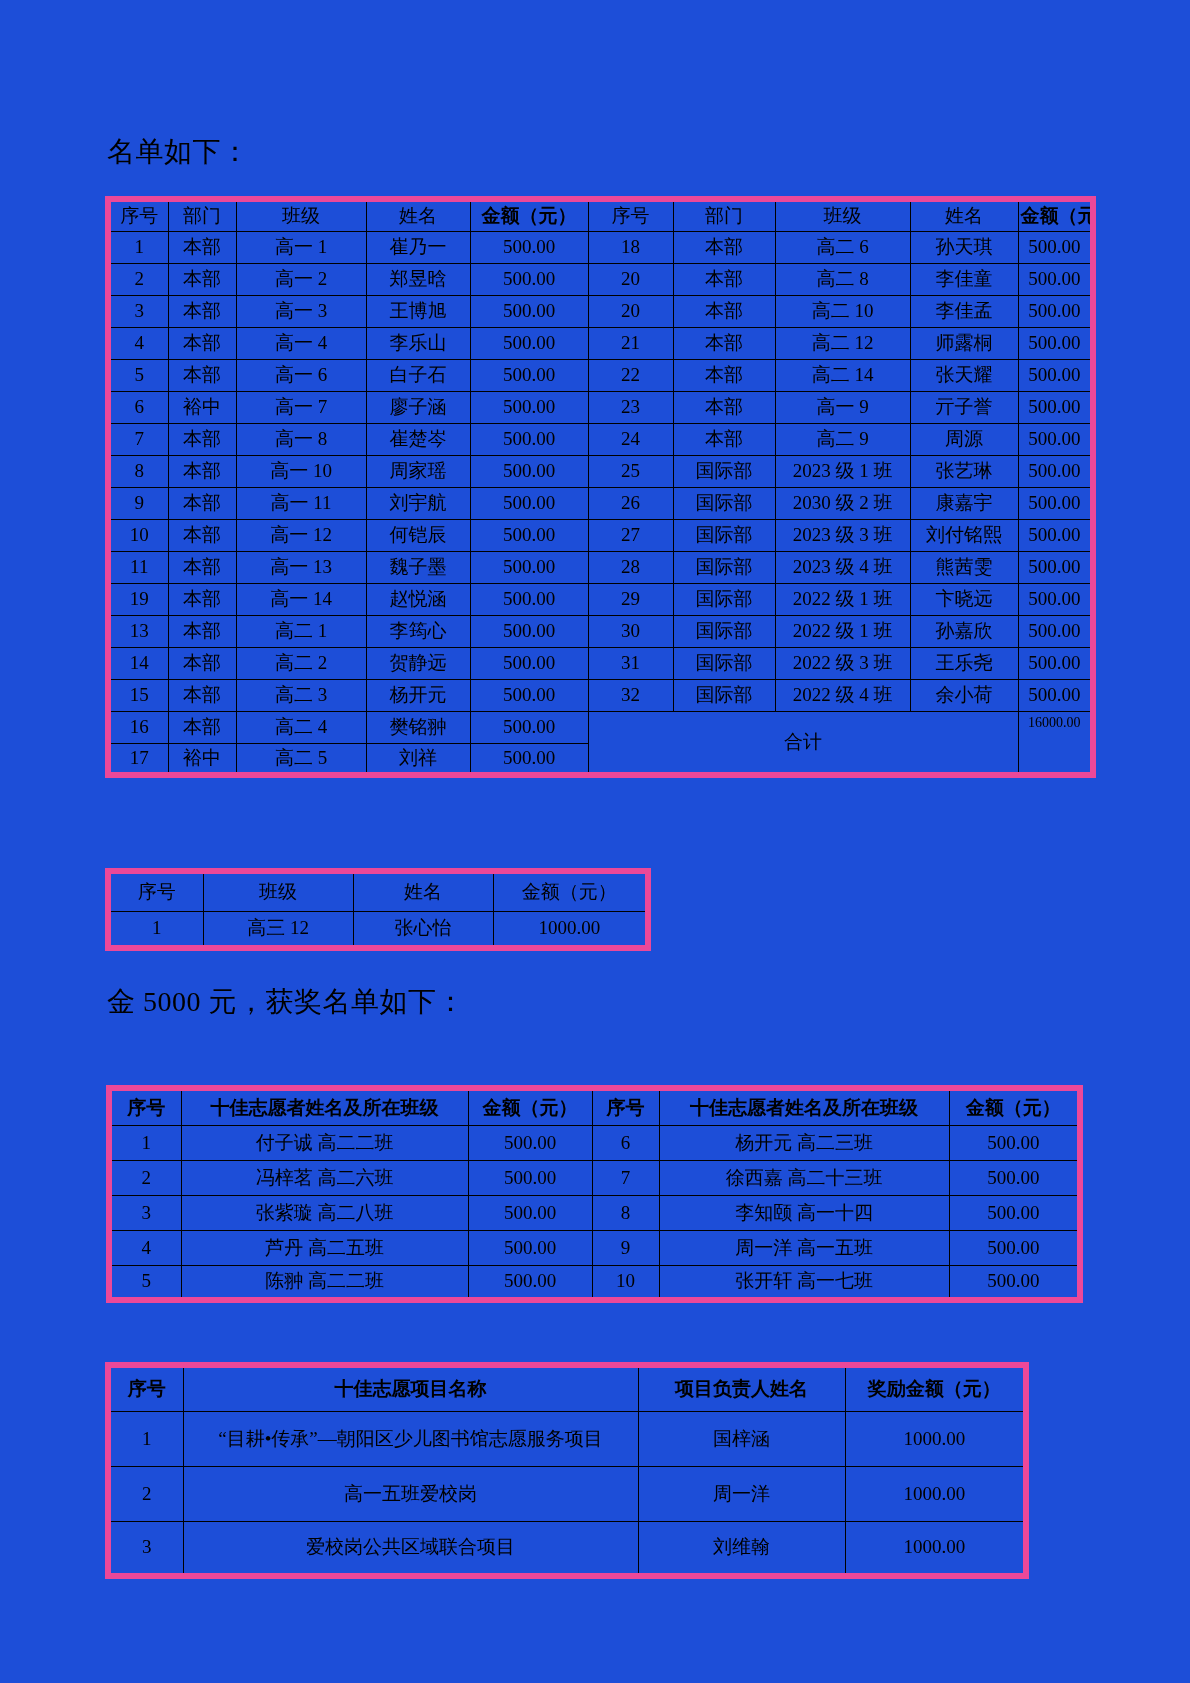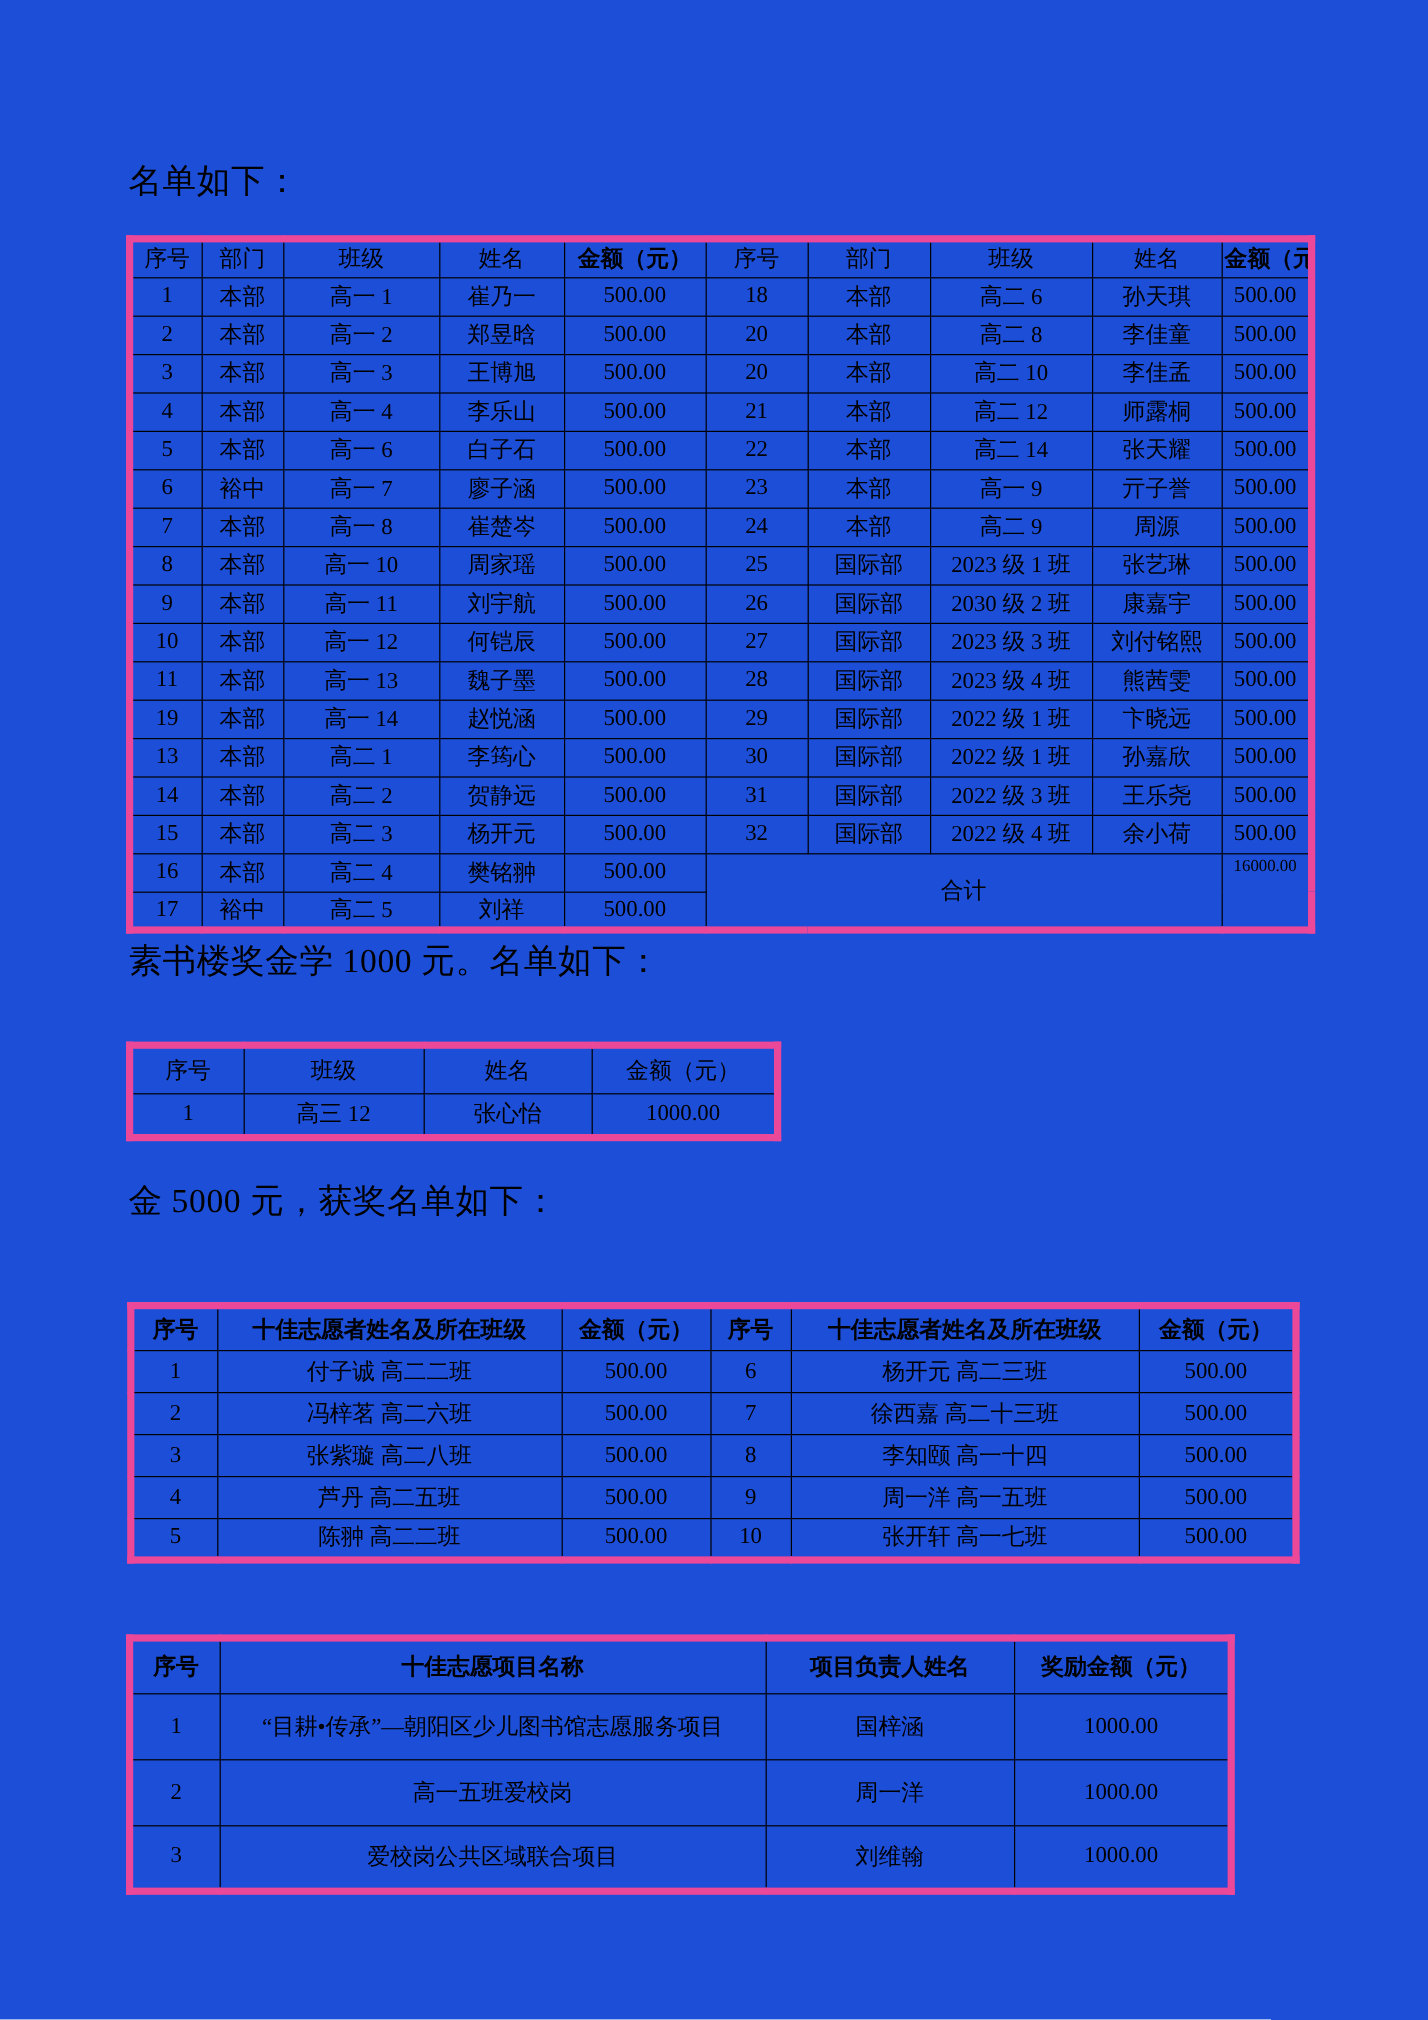--- a/index.html
+++ b/index.html
@@ -259,21 +259,20 @@
         <tr class="body">
           <td>17</td>
           <td>裕中</td>
           <td>高二 5</td>
           <td>刘祥</td>
           <td>500.00</td>
         </tr>
       </tbody>
   </table>
 
-  <div class="para" style="left:107px; top:784px;">素书楼奖金学 1000 元。名单如下：</div>
 
   <table class="doc" id="sushulou-table" style="left:105px; top:868px; width:540px;">
     <colgroup>
       <col style="width:95px">
         <col style="width:150px">
         <col style="width:140px">
         <col style="width:155px">
     </colgroup>
     <thead>
         <tr class="head">

